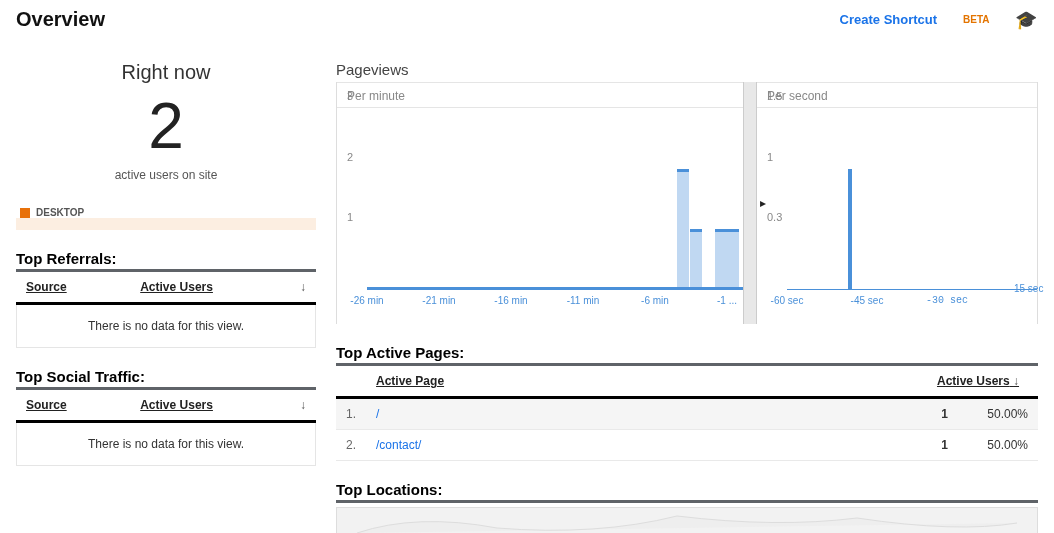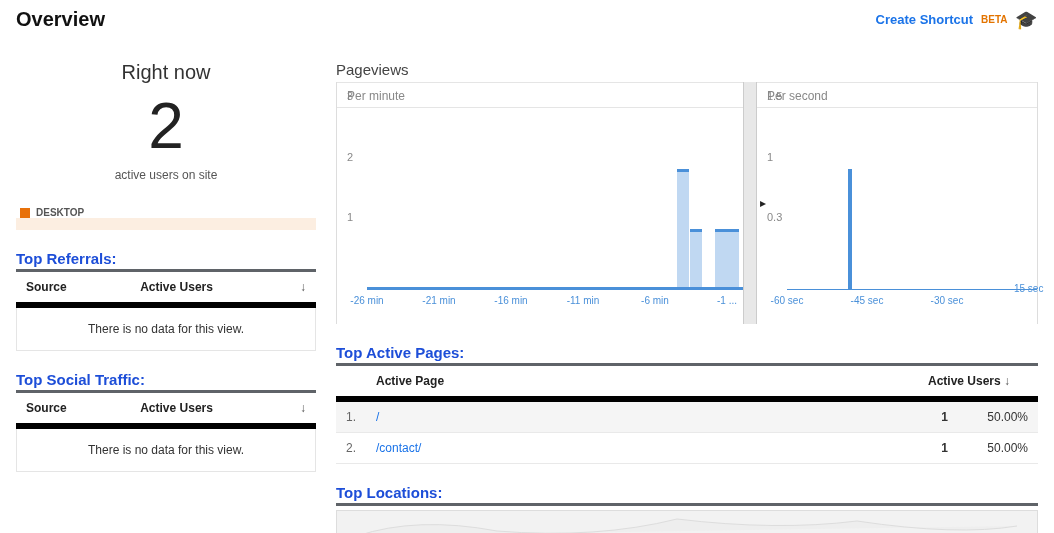--- a/index.html
+++ b/index.html
@@ -16,21 +16,21 @@
     display: flex;
     justify-content: space-between;
     align-items: center;
     margin-bottom: 30px;
   }
   .page-title {
     font-size: 20px;
     font-weight: bold;
     color: #111;
   }
-  .header-right { display: flex; align-items: center; gap: 8px; }
+  .header-right { display: flex; align-items: center; gap: 26px; }
   .create-shortcut { color: #1a73e8; font-weight: bold; font-size: 13px; cursor: pointer; }
   .beta-badge { color: #e37400; font-size: 10px; font-weight: bold; }
   .grad-icon { font-size: 18px; color: #444; cursor: pointer; }
 
   .main-grid {
     display: flex;
     gap: 20px;
   }
   .left-col { width: 300px; }
   .right-col { flex: 1; }
@@ -55,37 +55,38 @@
     position: relative;
   }
   .pct-bar-reflection {
     height: 12px;
     width: 100%;
     opacity: 0.12;
     transform: scaleY(-1);
   }
 
   .section-title {
-    color: #1d4ed8;
+    color: #000000;
     font-weight: bold;
     font-size: 15px;
     margin: 20px 0 2px 0;
   }
   .section-rule {
     height: 3px;
     background: #5f6368;
     margin-bottom: 0;
   }
   .tbl { width: 100%; border-collapse: collapse; font-size: 12px; }
   .tbl th {
     text-align: left;
     font-weight: bold;
     color: #222;
     padding: 8px 10px;
-    border-bottom: 6px solid #000000;
+    border-bottom: 3px solid #000000;
+    text-decoration: underline;
   }
   .tbl td {
     padding: 8px 10px;
     border-bottom: 1px solid #e9e9e9;
   }
   .nodata {
     text-align: center;
     color: #333;
     font-size: 12px;
     padding: 14px;
@@ -259,35 +260,35 @@
       <div class="chart-box second">
         <div class="chart-sublabel">Per second</div>
         <div class="plot" id="plot-sec">
             <div class="ytick" style="bottom: 78.6667px;">0.3</div>
             <div class="ytick" style="bottom: 139.333px;">1</div>
             <div class="ytick" style="bottom: 200px;">1.5</div>
             <div class="xaxis" style="bottom: 18px; left: 20px;"></div>
             <div class="bar sec" style="left: 81.0169px; height: 121.333px; bottom: 18px;"></div>
             <div class="xlabel" style="left: 20px; bottom: 2px;">-60 sec</div>
             <div class="xlabel" style="left: 100px; bottom: 2px;">-45 sec</div>
-            <div class="xlabel" style="left: 180px; bottom: 2px;">-30 sec</div>
+            <div class="xlabel" style="left: 180px; bottom: 2px; font-family: Liberation Mono, monospace;">-30 sec</div>
             <div class="xlabel" style="left: 260px; bottom: 14px;">-15 sec</div>
           </div>
         <div class="xlabels" id="xlabels-sec"></div>
       </div>
     </div>
 
     <div class="section-title">Top Active Pages:</div>
     <div class="section-rule"></div>
     <table class="tbl active-pages-tbl">
       <tbody>
           <tr>
         <th></th>
         <th>Active Page</th>
-        <th class="num" colspan="2" style="text-align:left;"><span>Active Users</span> <span class="sort-icon" style="float:none;">↓</span></th>
+        <th class="num" colspan="2" style="text-align:center;"><span>Active Users</span> <span class="sort-icon" style="float:none;">↓</span></th>
       </tr>
       </tbody>
         <tbody id="active-pages-body">
           <tr class="alt">
             <td>1.</td>
             <td><a>/</a></td>
             <td class="num">1</td>
             <td class="pct">50.00%</td>
           </tr>
           <tr>

